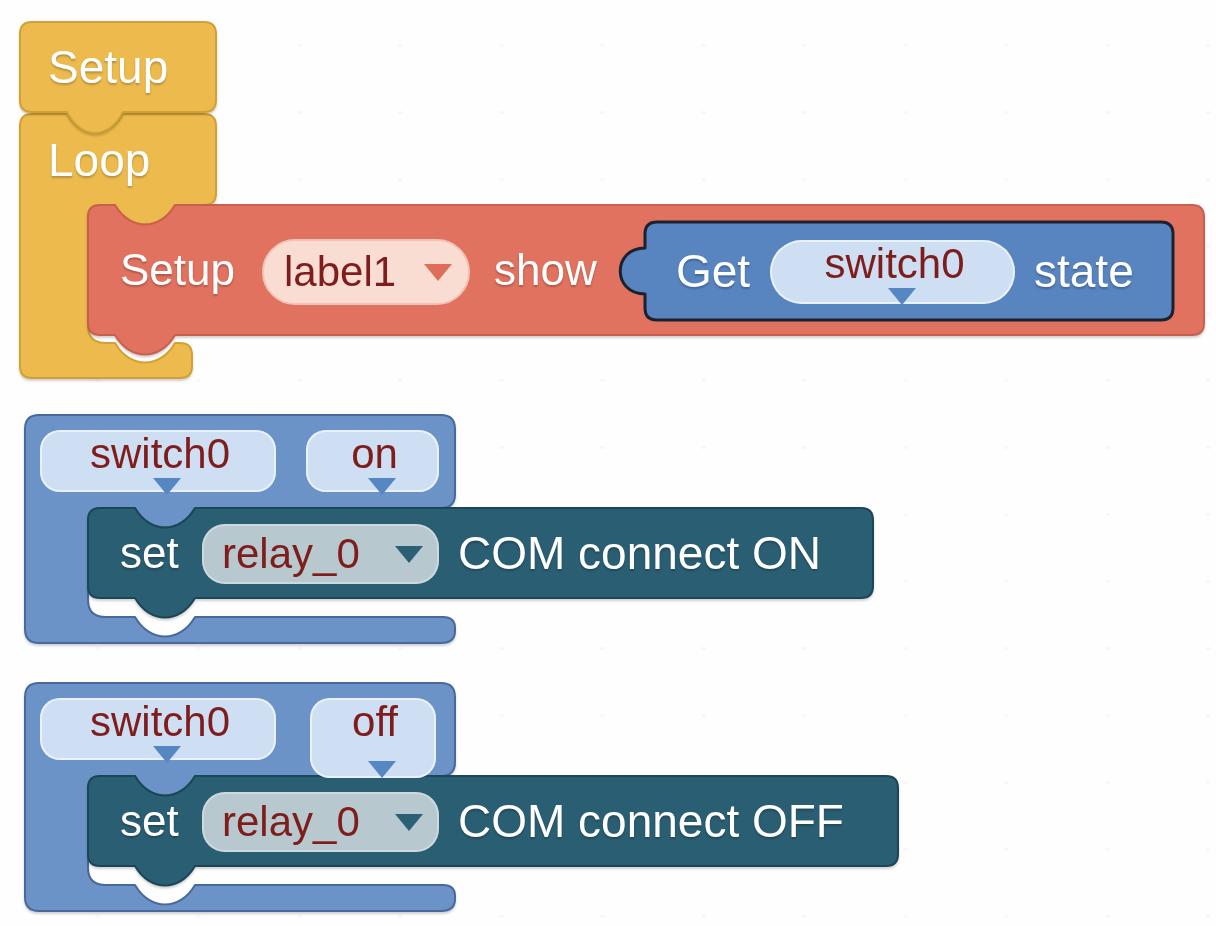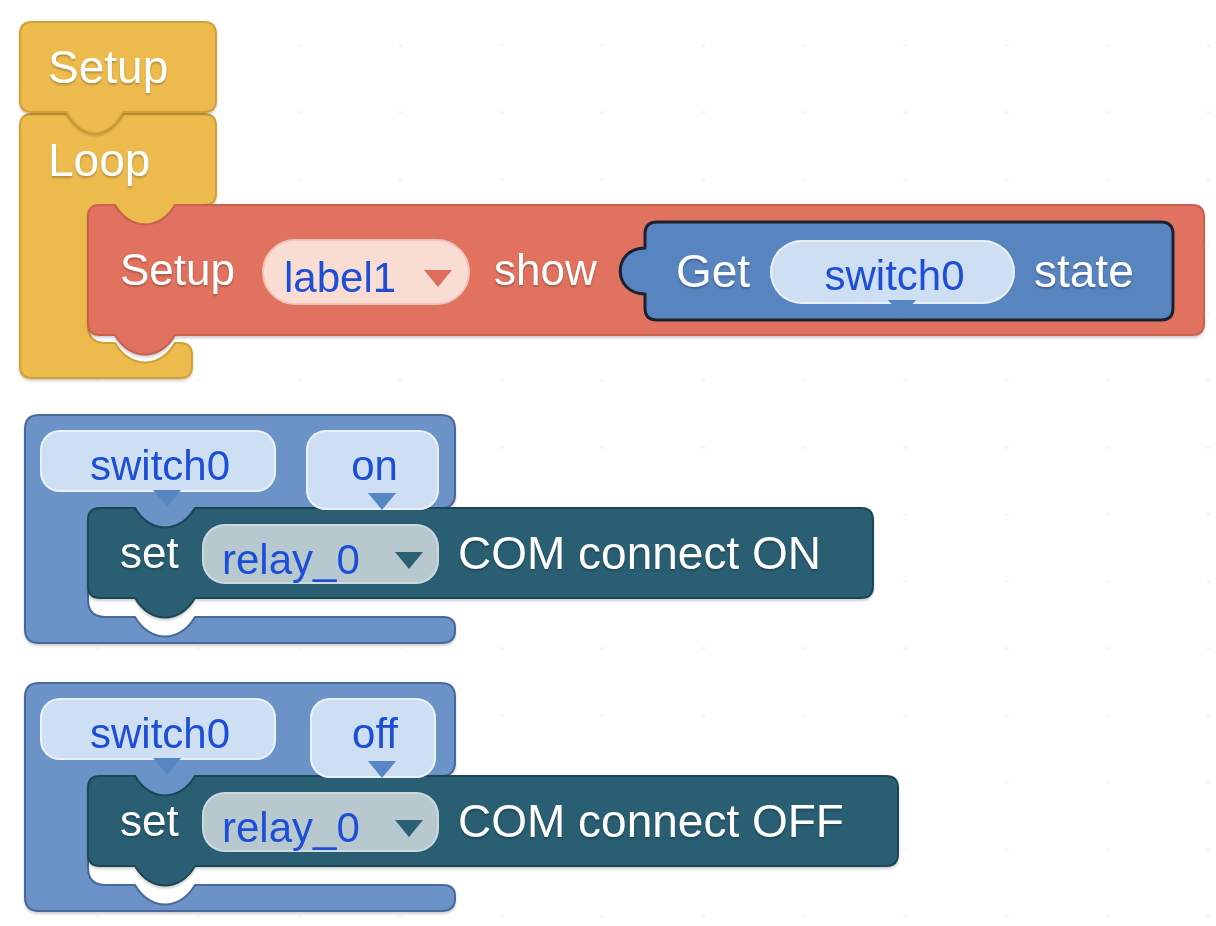--- a/index.html
+++ b/index.html
@@ -22,21 +22,21 @@
   .lbl{
     position:absolute;display:flex;align-items:center;
     color:#ffffff;text-shadow:0 2px 2px rgba(0,0,0,0.22);
     white-space:nowrap;height:58px;
   }
   .f44{font-size:44px;}
   .f46{font-size:46px;}
 
   .pill{
     position:absolute;display:flex;align-items:center;justify-content:space-between;
-    padding:12px 16px 0 20px;color:#1d4ed8;box-sizing:border-box;cursor:pointer;
+    padding:0 16px 0 20px;color:#7f1d1d;box-sizing:border-box;cursor:pointer;
     white-space:nowrap;
   }
   .pill .txt{font-size:42px;}
   .caret{
     width:0;height:0;flex:0 0 auto;margin-left:14px;
     border-left:14px solid transparent;border-right:14px solid transparent;
     border-top:17px solid #000;
   }
   .pill-pink{background:#f9ddd3;border:2px solid #f0c3b5;border-radius:35px;}
   .pill-pink .caret{border-top-color:#de6e5a;}
@@ -112,21 +112,21 @@
     <i class="caret"></i>
   </div>
 
   <span class="lbl f46" style="left:1034px;top:242px;">state</span>
 
   <div class="pill pill-blue" style="left:40px;top:430px;width:236px;height:62px;">
     <span class="txt">switch0</span>
     <i class="caret"></i>
   </div>
 
-  <div class="pill pill-blue" style="left:306px;top:430px;width:133px;height:80px;">
+  <div class="pill pill-blue" style="left:306px;top:430px;width:133px;height:62px;">
     <span class="txt">on</span>
     <i class="caret"></i>
   </div>
 
   <span class="lbl f44" style="left:120px;top:524px;">set</span>
 
   <div class="pill pill-gray" style="left:202px;top:524px;width:237px;height:60px;">
     <span class="txt">relay_0</span>
     <i class="caret"></i>
   </div>

